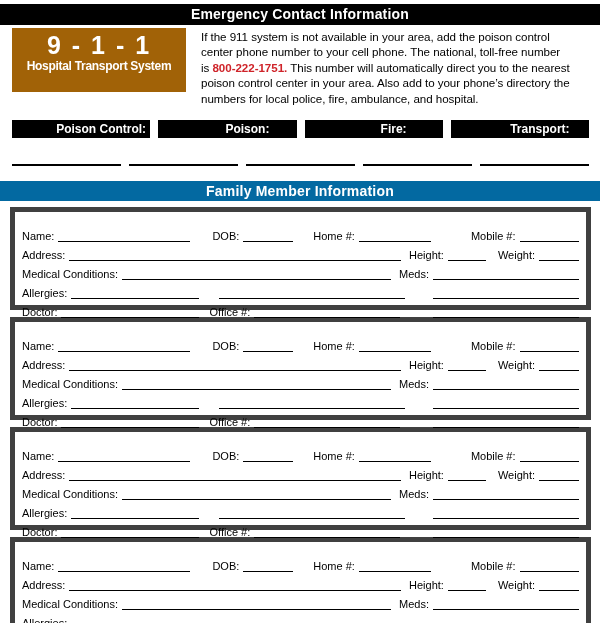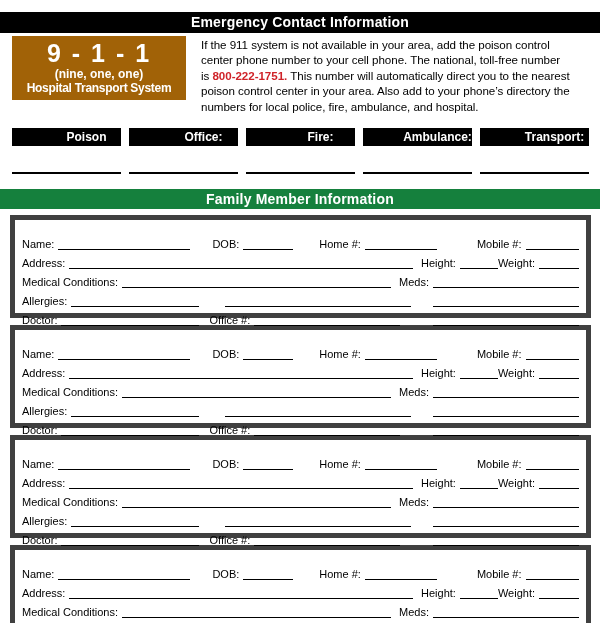--- a/index.html
+++ b/index.html
@@ -14,21 +14,21 @@
   .bar {
     background: #000;
     color: #fff;
     text-align: center;
     font-weight: bold;
     font-size: 14px;
     height: 21px;
     line-height: 21px;
     letter-spacing: 0.2px;
   }
-  .top-bar { margin-top: 12px; }
+  .top-bar { margin-top: 4px; }
   .family-bar { margin-top: 15px; height: 20px; line-height: 20px; }
 
   .intro-row {
     display: flex;
     gap: 15px;
     margin: 3px 7px 0 12px;
   }
   .nine-box {
     flex: none;
     width: 174px;
@@ -97,61 +97,59 @@
     flex: none;
     height: 0;
     border-bottom: 1px solid #000;
     margin-bottom: 4px;
     margin-left: 4px;
   }
   .grow { flex: 1; }
   .w132 { width: 132px; } .w50 { width: 50px; } .w72 { width: 72px; }
   .w38 { width: 38px; } .w40 { width: 40px; } .w128 { width: 128px; }
   .w186 { width: 186px; } .w146 { width: 146px; } .w138 { width: 138px; }
-  .ml18 { margin-left: 22px; } .ml14 { margin-left: 26px; } .ml40 { margin-left: 40px; }
-  .ml8  { margin-left: 8px; }  .ml12 { } .ml10 { margin-left: 10px; }
+  .ml18 { margin-left: 22px; } .ml14 { margin-left: 20px; } .ml40 { margin-left: 40px; }
+  .ml8  { margin-left: 8px; }  .ml12 { margin-left: 12px; } .ml10 { margin-left: 10px; }
   .mlauto { margin-left: auto; }
 </style>
 </head>
 <body>
 
 <div class="bar top-bar" style="background-color: rgb(0, 0, 0);">
   <span>Emergency Contact Information</span>
 </div>
 
 <div class="intro-row">
   <div class="nine-box" style="background-color: #a16207;">
     <div class="nine-number">9 - 1 - 1</div>
-    <div class="nine-words">(nine, one, one)</div>
     <div class="nine-sub">Hospital Transport System</div>
   </div>
   <div class="intro-text"><span>If the 911 system is not available in your area, add the poison control
 center phone number to your cell phone. The national, toll-free number
 is </span><span class="phone-red" style="color: rgb(207, 35, 41);">800-222-1751.</span><span> This number will automatically direct you to the nearest
 poison control center in your area. Also add to your phone’s directory the
 numbers for local police, fire, ambulance, and hospital.</span></div>
 </div>
 
 <div class="contact-row">
   <div class="contact-box">Poison Control:</div>
-  <div class="contact-box">Office:</div>
+  <div class="contact-box">Poison:</div>
   <div class="contact-box">Fire:</div>
-  <div class="contact-box">Ambulance:</div>
   <div class="contact-box">Transport:</div>
 </div>
 
 <div class="contact-row contact-lines">
   <div class="contact-line"></div>
   <div class="contact-line"></div>
   <div class="contact-line"></div>
   <div class="contact-line"></div>
   <div class="contact-line"></div>
 </div>
 
-<div class="bar family-bar" style="background-color: #15803d;">
+<div class="bar family-bar" style="background-color: #0369a1;">
   <span>Family Member Information</span>
 </div>
 
 <div class="members">
   <div class="member-block">
     <div class="frow">
       <span class="flab">Name:</span>
       <span class="fline w132"></span>
       <span class="flab ml18">DOB:</span>
       <span class="fline w50"></span>

